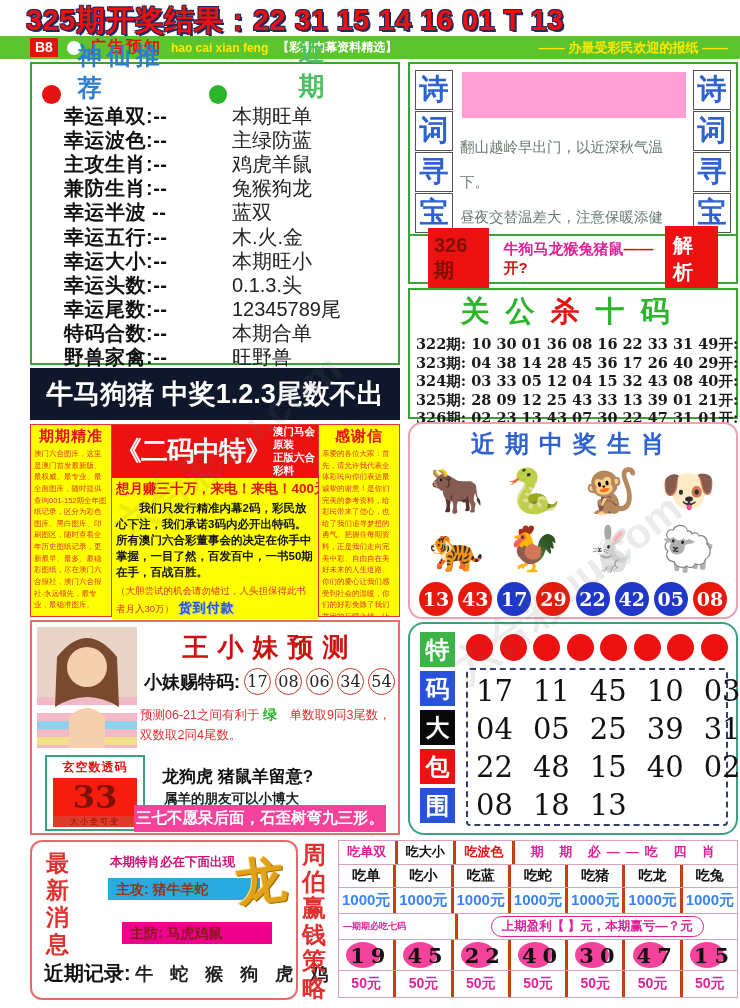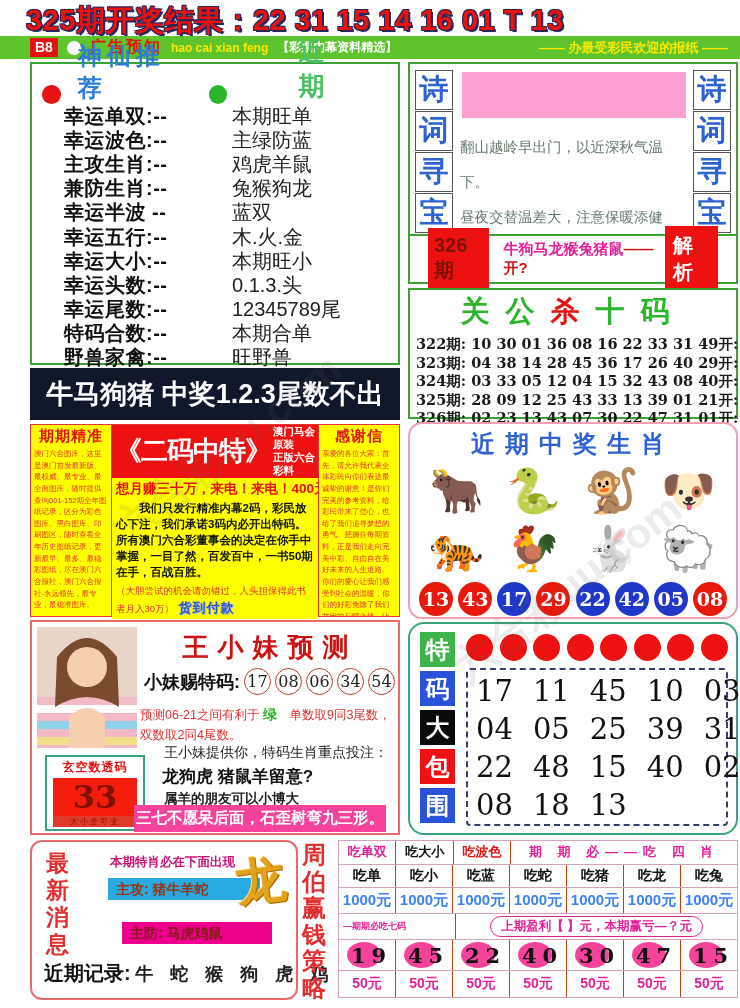--- a/index.html
+++ b/index.html
@@ -142,21 +142,21 @@
   .tm-row { display:flex; gap:20px; }
   .tm-row span { font-size:29px; color:#111; font-family:"DejaVu Serif", serif; line-height:38px; }
 
   
   .zhoubo { position:absolute; left:302px; top:840px; width:436px; height:162px; }
   .zb-vtitle { position:absolute; left:0; top:2px; color:#e03030; font-size:24px; font-weight:bold; line-height:26.5px; }
   .zb-table { position:absolute; left:36px; top:0; width:400px; height:158px; border:1px solid #d9a0c0;
     display:flex; flex-direction:column; background:#fff; }
   .zb-row { display:flex; border-bottom:1px solid #d9a0c0; }
   .zb-row:last-child { border-bottom:none; }
-  .zb-cell { flex:1; border-right:1px solid #c2410c; display:flex; align-items:center; justify-content:center;
+  .zb-cell { flex:1; border-right:3px solid #c2410c; display:flex; align-items:center; justify-content:center;
     font-weight:bold; white-space:nowrap; overflow:hidden; }
   .zb-cell:last-child { border-right:none; }
   .r1 { height:24px; font-size:13px; } .r2 { height:24px; font-size:14px; color:#111; }
   .r3 { height:26px; font-size:15px; color:#3b82f6; }
   .r4 { height:26px; } .r5 { height:32px; } .r6 { height:26px; font-size:14px; color:#e0219a; }
   .c-mag { color:#e0219a; } .c-blk { color:#111; } .c-red { color:#e51212; }
   .span4 { flex:4; letter-spacing:6px; }
   .zb-note { flex:2; color:#e0219a; font-size:9px; justify-content:flex-start; padding-left:4px; }
   .zb-pillwrap { flex:5; }
   .zb-pill { border:1.5px solid #e0219a; border-radius:12px; color:#e0219a; font-size:12.5px; font-weight:bold;
@@ -288,21 +288,20 @@
           <span class="wang-circle">17</span>
           <span class="wang-circle">08</span>
           <span class="wang-circle">06</span>
           <span class="wang-circle">34</span>
           <span class="wang-circle">54</span>
         </span>
     </div>
     <div class="wang-pred">
       <span>预测06-21之间有利于 </span><span class="grn">绿</span><span>　单数取9同3尾数，双数取2同4尾数。</span>
     </div>
-    <div class="wang-l4">王小妹提供你，特码生肖重点投注：</div>
     <div class="wang-l5">龙狗虎 猪鼠羊留意?</div>
     <div class="wang-l6">属羊的朋友可以小博大</div>
     <div class="xuankong">
       <div class="xk-title">玄空数透码</div>
       <div class="xk-num">33</div>
       <div class="xk-foot">大小全可变</div>
     </div>
     <div class="pink-banner">三七不愿呆后面，石歪树弯九三形。</div>
   </div>
 

